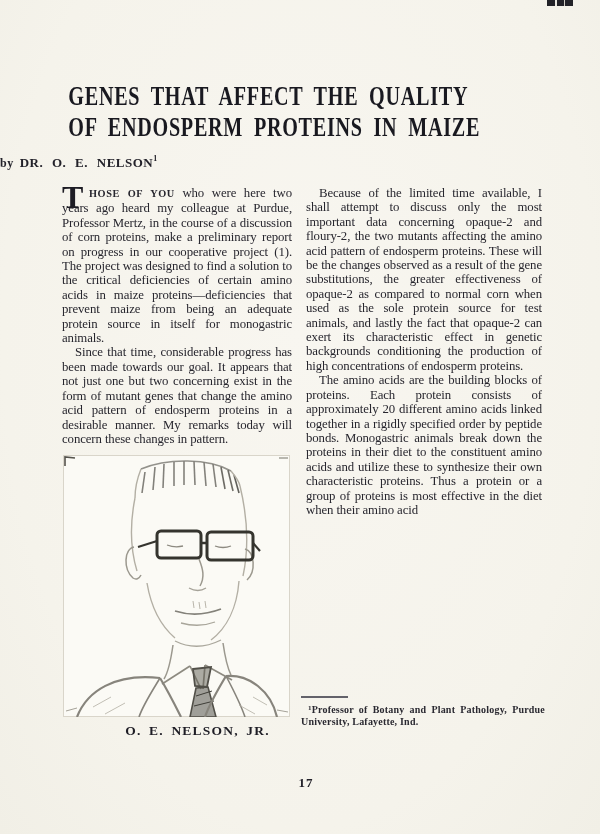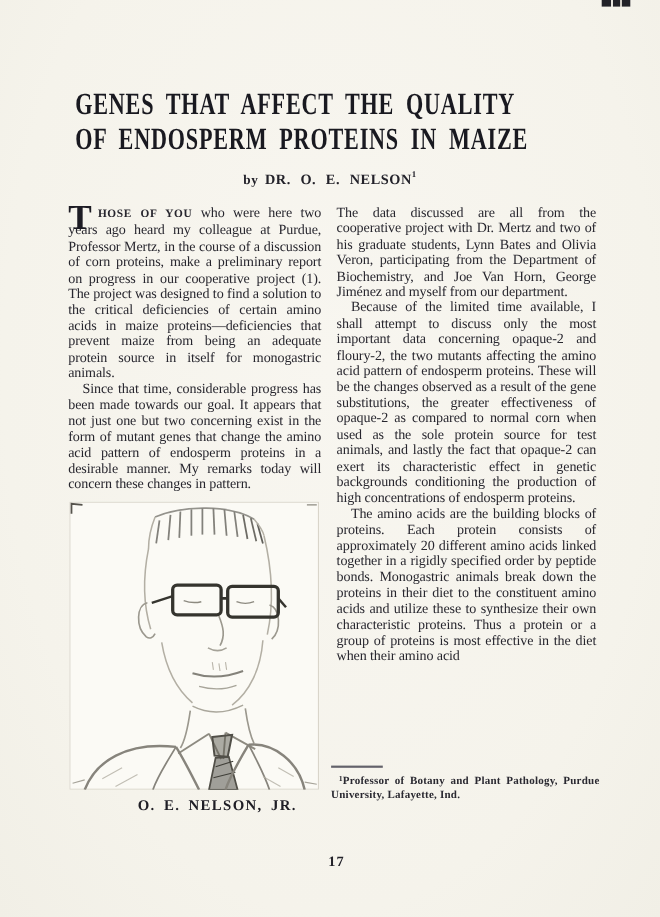--- a/index.html
+++ b/index.html
@@ -21,21 +21,21 @@
   }
   
   .title-wrap{position:absolute;top:80px;left:0;width:488px;text-align:center;}
   .title-line{
     display:block;font-weight:bold;font-size:28px;line-height:31px;
     letter-spacing:1px;word-spacing:7px;color:#191920;
     transform:scaleX(.72);transform-origin:50% 50%;
     white-space:nowrap;
   }
   .byline{
-    position:absolute;top:154px;left:0;width:600px;text-align:center;
+    position:absolute;top:154px;left:0;width:600px;text-align:left;
     font-size:13px;font-weight:bold;color:#23222a;word-spacing:5px;letter-spacing:.5px;
   }
   .byline .by{font-weight:bold;font-size:12px;margin-right:6px;}
   .byline sup{font-size:8px;vertical-align:6px;}
   
   .col{
     position:absolute;top:186px;
     font-size:12.8px;line-height:14.4px;text-align:justify;
     letter-spacing:-0.1px;color:#27262e;
   }
@@ -181,21 +181,20 @@
           <g stroke="#b3afa4" stroke-width="1" fill="none" opacity=".8">
             <path d="M30,252 l18,-10 M42,259 l20,-11 M176,250 l16,9 M190,242 l14,8"></path>
           </g>
         </svg>
       </div>
       <figcaption class="portrait-caption">O. E. NELSON, JR.</figcaption>
     </figure>
   </div>
 
   <div class="col col-right">
-    <p>The data discussed are all from the cooperative project with Dr. Mertz and two of his graduate students, Lynn Bates and Olivia Veron, participating from the Department of Biochemistry, and Joe Van Horn, George Jiménez and myself from our department.</p>
     <p class="indent"><span>Because of the limited time available, I shall attempt to discuss only the most important data concerning </span><span class="ital">opaque-2</span><span> and </span><span class="ital">floury-2</span><span>, the two mutants affecting the amino acid pattern of endosperm proteins. These will be the changes observed as a result of the gene substitutions, the greater effectiveness of </span><span class="ital">opaque-2</span><span> as compared to normal corn when used as the sole protein source for test animals, and lastly the fact that </span><span class="ital">opaque-2</span><span> can exert its characteristic effect in genetic backgrounds conditioning the production of high concentrations of endosperm proteins.</span></p>
     <p class="indent">The amino acids are the building blocks of proteins. Each protein consists of approximately 20 different amino acids linked together in a rigidly specified order by peptide bonds. Monogastric animals break down the proteins in their diet to the constituent amino acids and utilize these to synthesize their own characteristic proteins. Thus a protein or a group of proteins is most effective in the diet when their amino acid</p>
   </div>
 
   <div class="footnote">
     <div class="footnote-rule"></div>
     <p><sup>1</sup><span>Professor of Botany and Plant Pathology, Purdue University, Lafayette, Ind.</span></p>
   </div>
 
   <div class="page-number">17</div>

